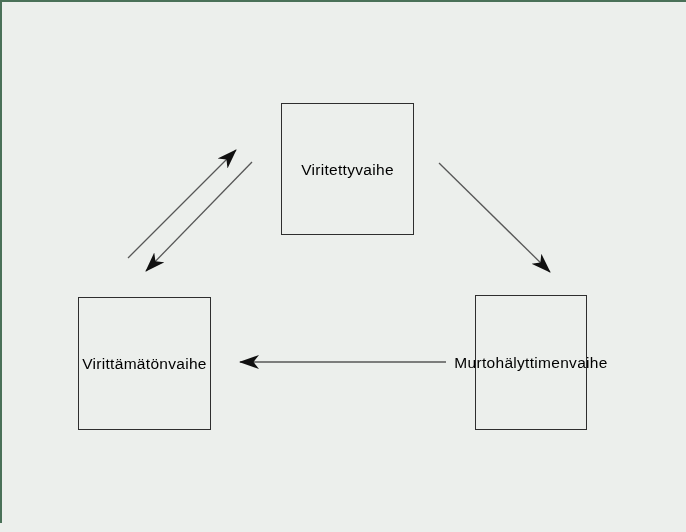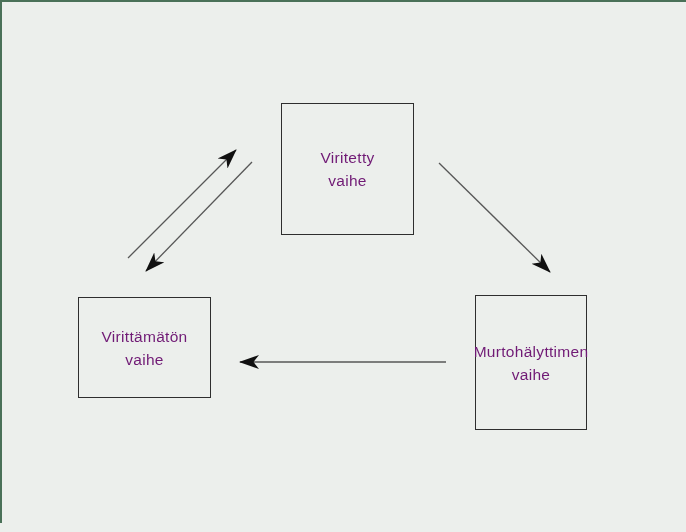--- a/index.html
+++ b/index.html
@@ -31,31 +31,31 @@
     position: absolute;
     left: 0; top: 0;
     width: 686px; height: 532px;
   }
   .state-box {
     position: absolute;
     box-sizing: border-box;
     border: 1px solid #2e2e2e;
     background: transparent;
     display: flex;
-    flex-direction: column;
+    flex-direction: row;
     align-items: center;
     justify-content: center;
     text-align: center;
-    color: #701a75;
+    color: #000000;
     font-size: 15.5px;
     line-height: 23px;
     letter-spacing: 0.3px;
   }
   .box-armed    { left: 281px; top: 103px; width: 133px; height: 132px; }
-  .box-disarmed { left: 78px;  top: 297px; width: 133px; height: 101px; }
+  .box-disarmed { left: 78px;  top: 297px; width: 133px; height: 133px; }
   .box-alarm    { left: 475px; top: 295px; width: 112px; height: 135px; }
 </style>
 </head>
 <body>
 
 <div class="page">
 
   <div class="frame-top"></div>
   <div class="frame-left"></div>
 

